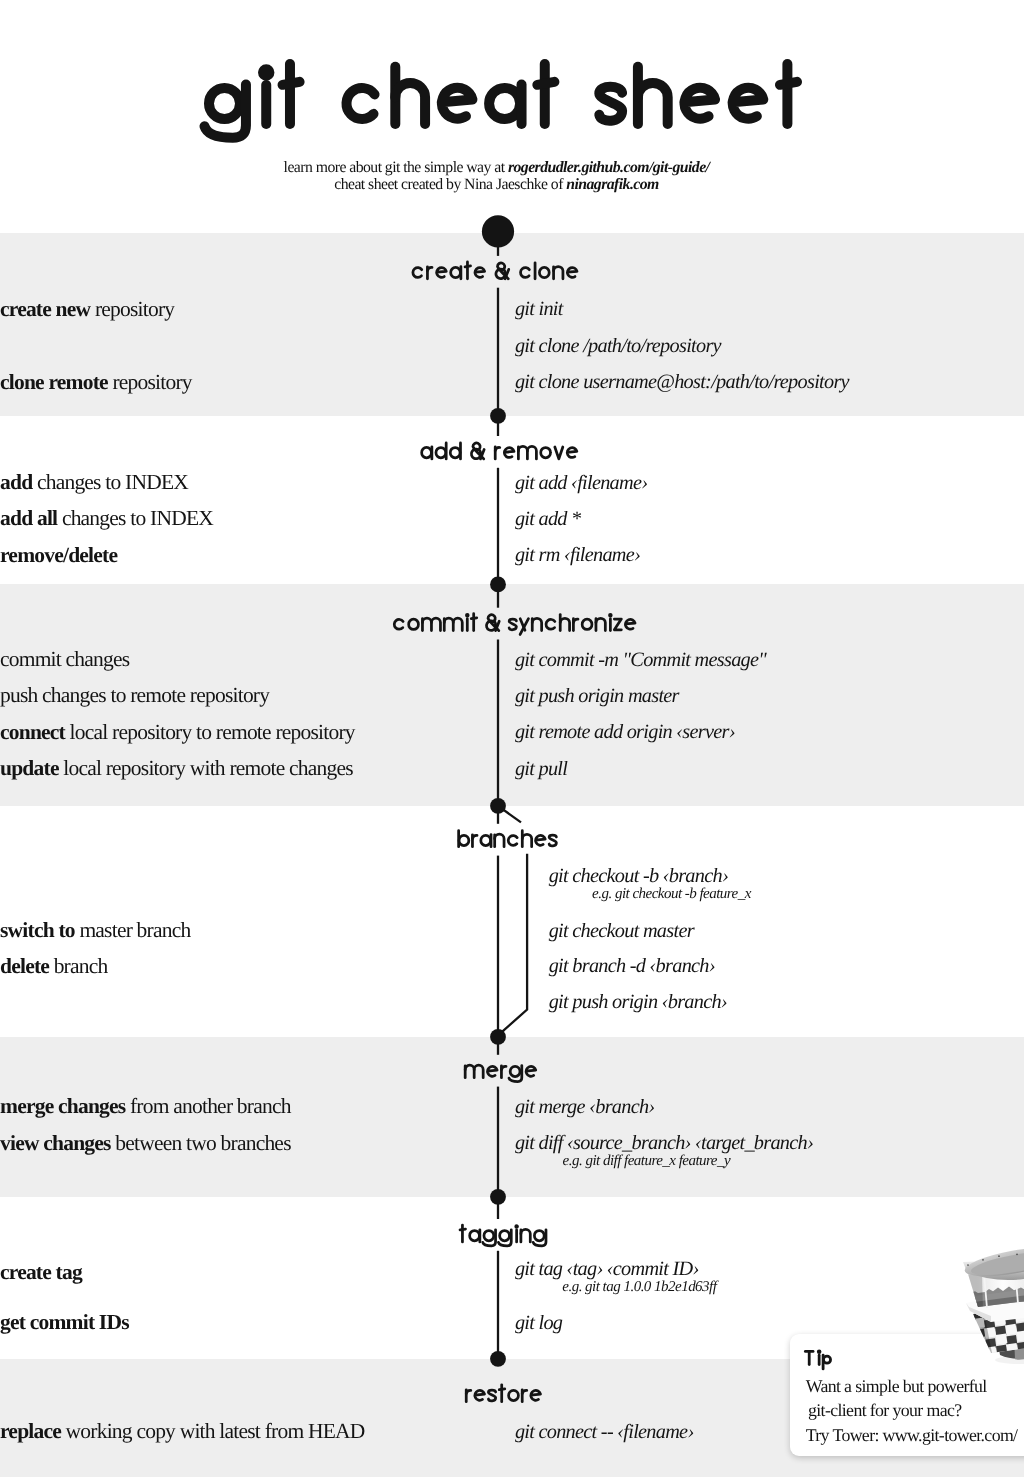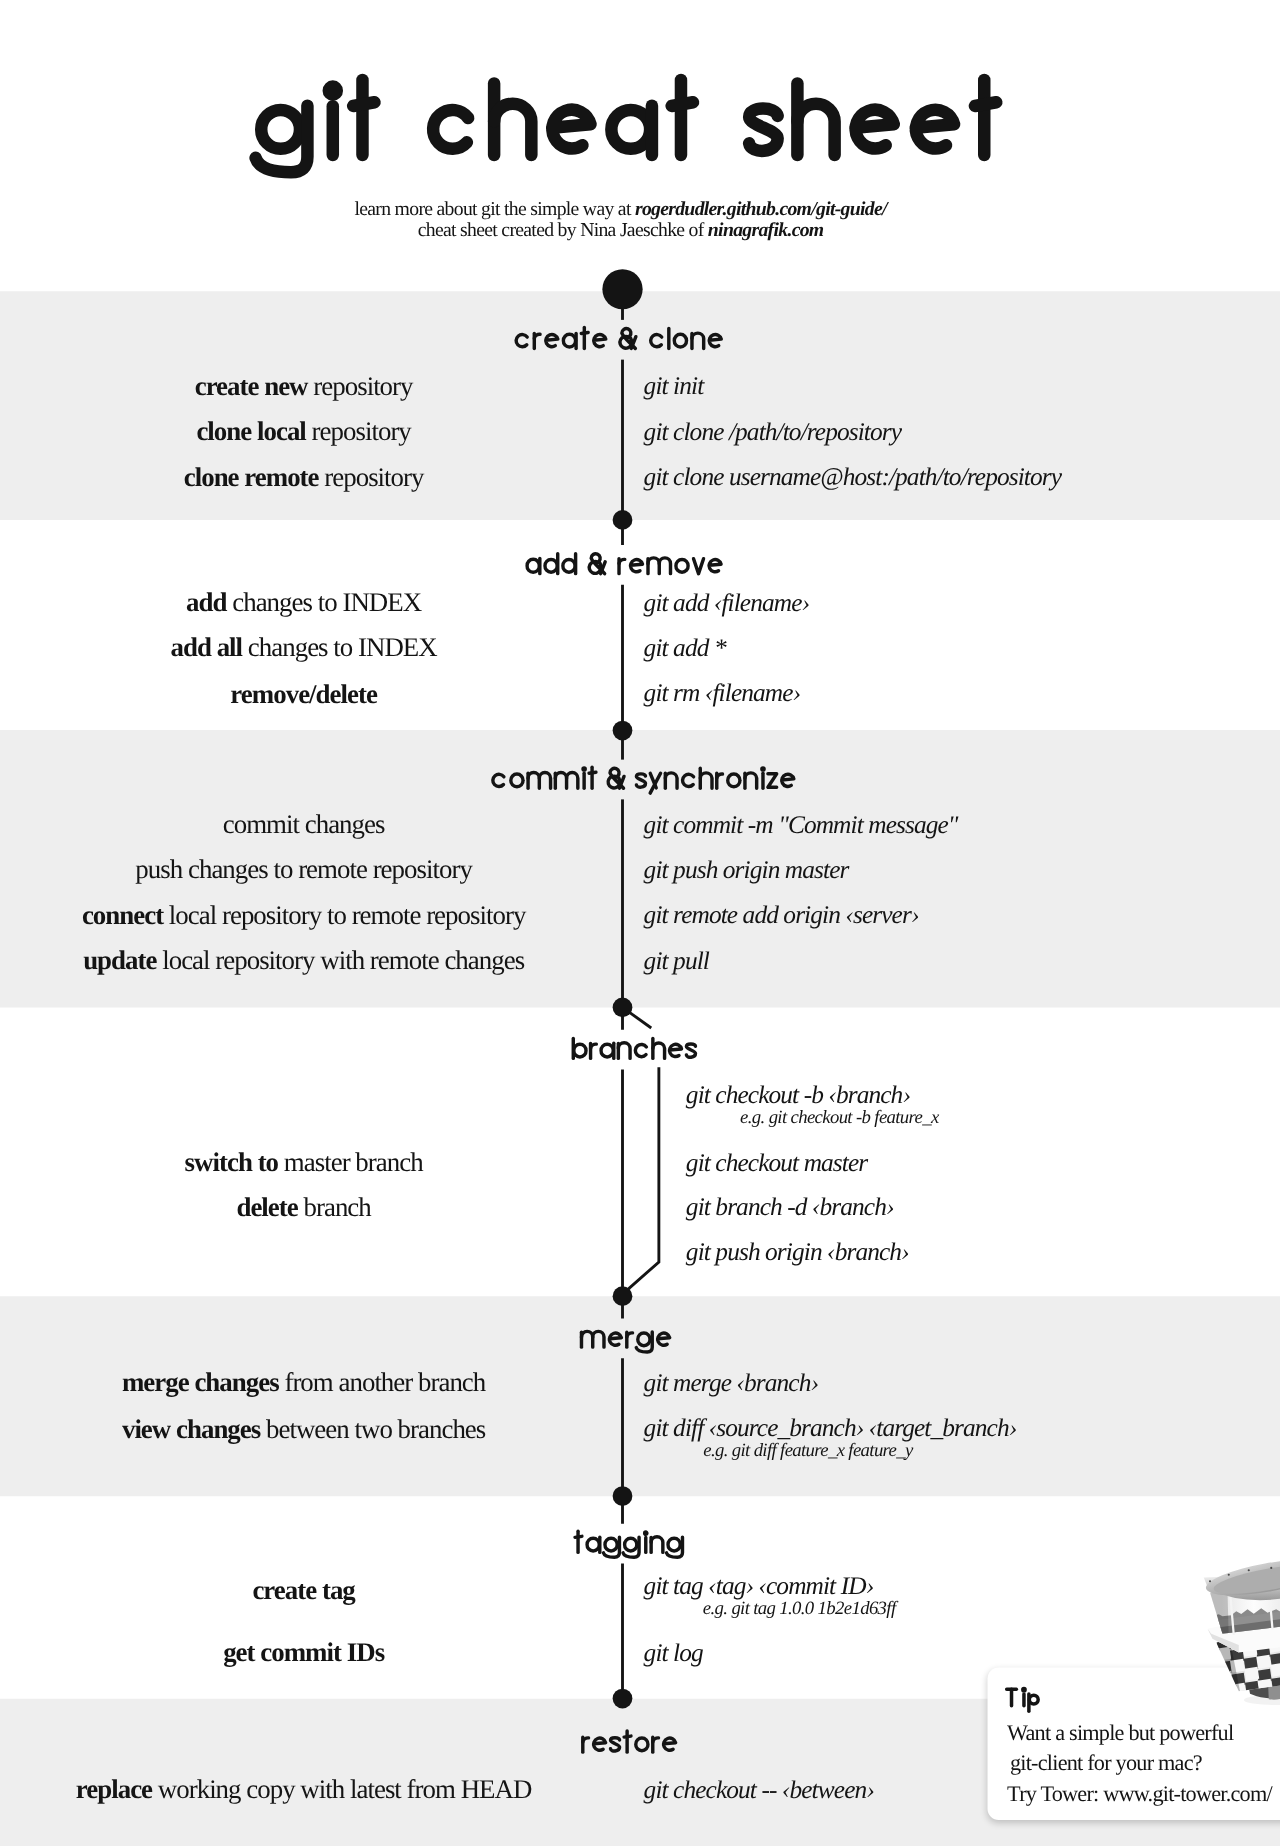--- a/index.html
+++ b/index.html
@@ -9,21 +9,21 @@
        text-rendering:geometricPrecision;}
   .sheet{position:relative;width:1024px;height:1477px;overflow:hidden;background:#ffffff;}
   .band{position:absolute;left:0;width:1024px;background:#eeeeee;}
   .title{position:absolute;left:0;top:0;}
   .graph,.heads{position:absolute;left:0;top:0;pointer-events:none;}
   .trunk{stroke:#141414;stroke-width:2.3;}
   .node{fill:#141414;}
   .sub{position:absolute;left:0;width:993px;text-align:center;
        font-size:15.75px;letter-spacing:-0.55px;line-height:17px;white-space:nowrap;}
   .sub .lnk{font-style:italic;font-weight:bold;}
-  .rowlabel{position:absolute;left:0;width:485.8px;text-align:center;
+  .rowlabel{position:absolute;left:0;width:485.8px;text-align:left;
             font-size:21.5px;letter-spacing:-0.78px;line-height:20px;white-space:nowrap;}
   .rowlabel b{font-weight:bold;}
   .rowcmd{position:absolute;font-style:italic;font-size:20.3px;letter-spacing:-0.72px;line-height:20px;white-space:nowrap;}
   .rowex{position:absolute;font-style:italic;font-size:15.0px;letter-spacing:-0.52px;line-height:15px;white-space:nowrap;}
   .tipbox{position:absolute;left:789.8px;top:1333.6px;width:248px;height:122.4px;
           background:#ffffff;border-radius:9px;
           box-shadow:0 2px 6px rgba(0,0,0,0.20);}
   .tipsvg{position:absolute;left:10.2px;top:11.4px;}
   .tipline{position:absolute;left:15.9px;font-size:17.8px;letter-spacing:-0.62px;line-height:18px;white-space:nowrap;}
   .tipline[data-name="tip-line-1"]{top:43.2px;}
@@ -227,21 +227,20 @@
     <span data-name="section-heading-text-create-clone">create &amp; clone</span>
     
     
     
     
     
     
   </div>
   <div class="rowlabel" data-name="command-label" style="top:298.6px"><b data-name="label-emphasis">create new</b><span data-name="label-text"> repository</span></div>
   <div class="rowcmd" data-name="git-command" style="top:299.4px;left:514.9px"><span data-name="command-text">git init</span></div>
-  <div class="rowlabel" data-name="command-label" style="top:335.2px"><b data-name="label-emphasis">clone local</b><span data-name="label-text"> repository</span></div>
   <div class="rowcmd" data-name="git-command" style="top:336.0px;left:514.9px"><span data-name="command-text">git clone /path/to/repository</span></div>
   <div class="rowlabel" data-name="command-label" style="top:371.6px"><b data-name="label-emphasis">clone remote</b><span data-name="label-text"> repository</span></div>
   <div class="rowcmd" data-name="git-command" style="top:372.4px;left:514.9px"><span data-name="command-text">git clone username@host:/path/to/repository</span></div>
   <div class="rowlabel" data-name="command-label" style="top:471.7px"><b data-name="label-emphasis">add</b><span data-name="label-text"> changes to INDEX</span></div>
   <div class="rowcmd" data-name="git-command" style="top:472.5px;left:514.9px"><span data-name="command-text">git add ‹filename›</span></div>
   <div class="rowlabel" data-name="command-label" style="top:508.2px"><b data-name="label-emphasis">add all</b><span data-name="label-text"> changes to INDEX</span></div>
   <div class="rowcmd" data-name="git-command" style="top:509.0px;left:514.9px"><span data-name="command-text">git add *</span></div>
   <div class="rowlabel" data-name="command-label" style="top:544.6px"><b data-name="label-emphasis">remove/delete</b><span data-name="label-text"></span></div>
   <div class="rowcmd" data-name="git-command" style="top:545.4px;left:514.9px"><span data-name="command-text">git rm ‹filename›</span></div>
   <div class="rowlabel" data-name="command-label" style="top:648.7px"><span data-name="label-text">commit changes</span></div>
@@ -263,21 +262,21 @@
   <div class="rowcmd" data-name="git-command" style="top:1096.7px;left:514.9px"><span data-name="command-text">git merge ‹branch›</span></div>
   <div class="rowlabel" data-name="command-label" style="top:1132.5px"><b data-name="label-emphasis">view changes</b><span data-name="label-text"> between two branches</span></div>
   <div class="rowcmd" data-name="git-command" style="top:1133.3px;left:514.9px"><span data-name="command-text">git diff ‹source_branch› ‹target_branch›</span></div>
   <div class="rowex" data-name="command-example" style="top:1153.9px;left:562.6px"><span data-name="example-text">e.g. git diff feature_x feature_y</span></div>
   <div class="rowlabel" data-name="command-label" style="top:1262px"><b data-name="label-emphasis">create tag</b><span data-name="label-text"></span></div>
   <div class="rowcmd" data-name="git-command" style="top:1258.7px;left:514.9px"><span data-name="command-text">git tag ‹tag› ‹commit ID›</span></div>
   <div class="rowex" data-name="command-example" style="top:1279.7px;left:562.3px"><span data-name="example-text">e.g. git tag 1.0.0 1b2e1d63ff</span></div>
   <div class="rowlabel" data-name="command-label" style="top:1311.9px"><b data-name="label-emphasis">get commit IDs</b><span data-name="label-text"></span></div>
   <div class="rowcmd" data-name="git-command" style="top:1312.7px;left:514.9px"><span data-name="command-text">git log</span></div>
   <div class="rowlabel" data-name="command-label" style="top:1420.9px"><b data-name="label-emphasis">replace</b><span data-name="label-text"> working copy with latest from HEAD</span></div>
-  <div class="rowcmd" data-name="git-command" style="top:1421.7px;left:514.9px"><span data-name="command-text">git checkout -- ‹between›</span></div>
+  <div class="rowcmd" data-name="git-command" style="top:1421.7px;left:514.9px"><span data-name="command-text">git connect -- ‹filename›</span></div>
   <div class="tipbox" data-name="tip-box">
   <svg class="tipsvg" data-name="tip-title" width="60" height="40" viewBox="0 0 60 40" aria-label="Tip">
     <g transform="translate(3.95,-1345.00)" fill="none" stroke="#141414" stroke-width="2.8" stroke-linecap="round" stroke-linejoin="round">
       <path d="M1.40,1351.43L9.13,1351.43"></path>
       <path d="M5.27,1351.43L5.27,1364.60"></path>
       <path d="M15.21,1355.26L15.21,1364.60"></path>
       <path d="M14.31,1351.76A0.90,0.90 0 1 1 16.11,1351.76A0.90,0.90 0 1 1 14.31,1351.76"></path>
       <path d="M19.50,1359.65A3.55,3.55 0 1 1 26.60,1359.65A3.55,3.55 0 1 1 19.50,1359.65"></path>
       <path d="M19.16,1355.12L19.16,1368.96"></path>
     </g>

